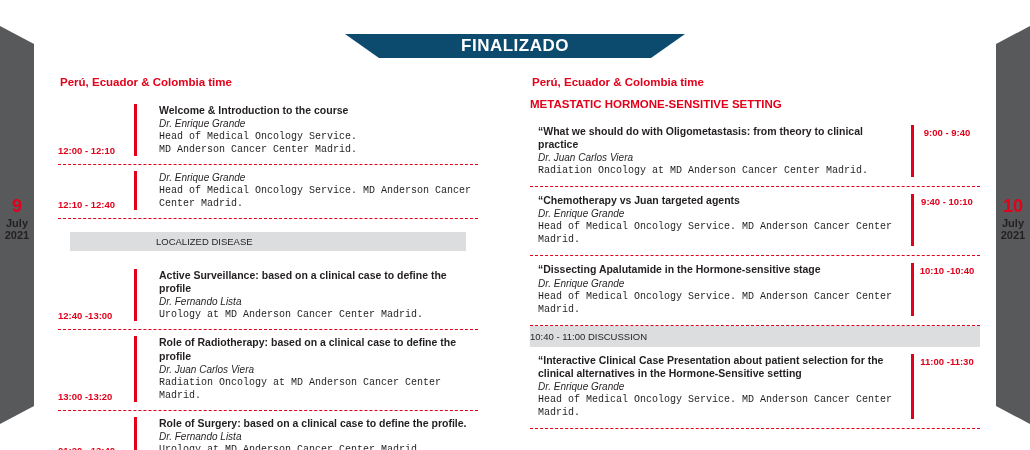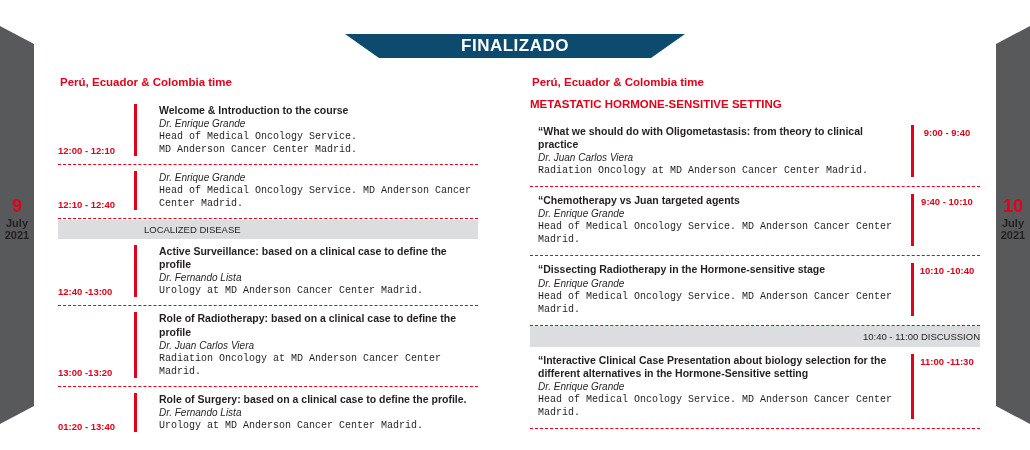--- a/index.html
+++ b/index.html
@@ -72,39 +72,39 @@
   }
   .l-body{padding-left:22px;}
   .title{font-size:10.5px;font-weight:bold;line-height:1.25;}
   .speaker{font-size:10px;font-style:italic;line-height:1.3;}
   .affil{font-size:10px;line-height:1.3;font-family:Liberation Mono, monospace;}
 
   .greybar{
     background:#dcddde;
     font-size:9.5px;
     padding:4px 6px 4px 86px;
-    margin:0;
+    margin:12px;
     border-top:1px solid #fff;
   }
 
   
   .r-rows{position:relative;}
   .r-row{
     display:flex;align-items:flex-start;
     border-bottom:1px dashed #e2001a;
     padding:7px 0 9px 0;
   }
   .r-body{flex:1;padding:0 10px 0 8px;}
   .r-rule{width:3px;flex:none;background:#e2001a;align-self:stretch;}
   .r-time{
     width:66px;flex:none;text-align:center;
     color:#e2001a;font-size:9.5px;font-weight:bold;padding-top:2px;
   }
   .r-grey{
-    background:#dcddde;font-size:9.5px;text-align:right;padding:5px 0;
+    background:#dcddde;font-size:9.5px;text-align:left;padding:5px 0;
   }
 </style>
 </head>
 <body>
 
 <div class="ribbon left"></div>
 <div class="ribbon right"></div>
 
 <div class="daybox left">
   <div class="daynum">9</div>
@@ -201,33 +201,33 @@
         <div class="title">“Chemotherapy vs Juan targeted agents</div>
         <div class="speaker">Dr. Enrique Grande</div>
         <div class="affil">Head of Medical Oncology Service. MD Anderson Cancer Center Madrid.</div>
       </div>
       <div class="r-rule"></div>
       <div class="r-time">9:40 - 10:10</div>
     </div>
 
     <div class="r-row">
       <div class="r-body">
-        <div class="title">“Dissecting Radiotherapy in the Hormone-sensitive stage</div>
+        <div class="title">“Dissecting Apalutamide in the Hormone-sensitive stage</div>
         <div class="speaker">Dr. Enrique Grande</div>
         <div class="affil">Head of Medical Oncology Service. MD Anderson Cancer Center Madrid.</div>
       </div>
       <div class="r-rule"></div>
       <div class="r-time">10:10 -10:40</div>
     </div>
 
     <div class="r-grey">10:40 - 11:00  DISCUSSION</div>
 
     <div class="r-row">
       <div class="r-body">
-        <div class="title">“Interactive Clinical Case Presentation about biology selection for the different alternatives in the Hormone-Sensitive setting</div>
+        <div class="title">“Interactive Clinical Case Presentation about patient selection for the clinical alternatives in the Hormone-Sensitive setting</div>
         <div class="speaker">Dr. Enrique Grande</div>
         <div class="affil">Head of Medical Oncology Service. MD Anderson Cancer Center Madrid.</div>
       </div>
       <div class="r-rule"></div>
       <div class="r-time">11:00 -11:30</div>
     </div>
 
 
   </div>
 </div>

